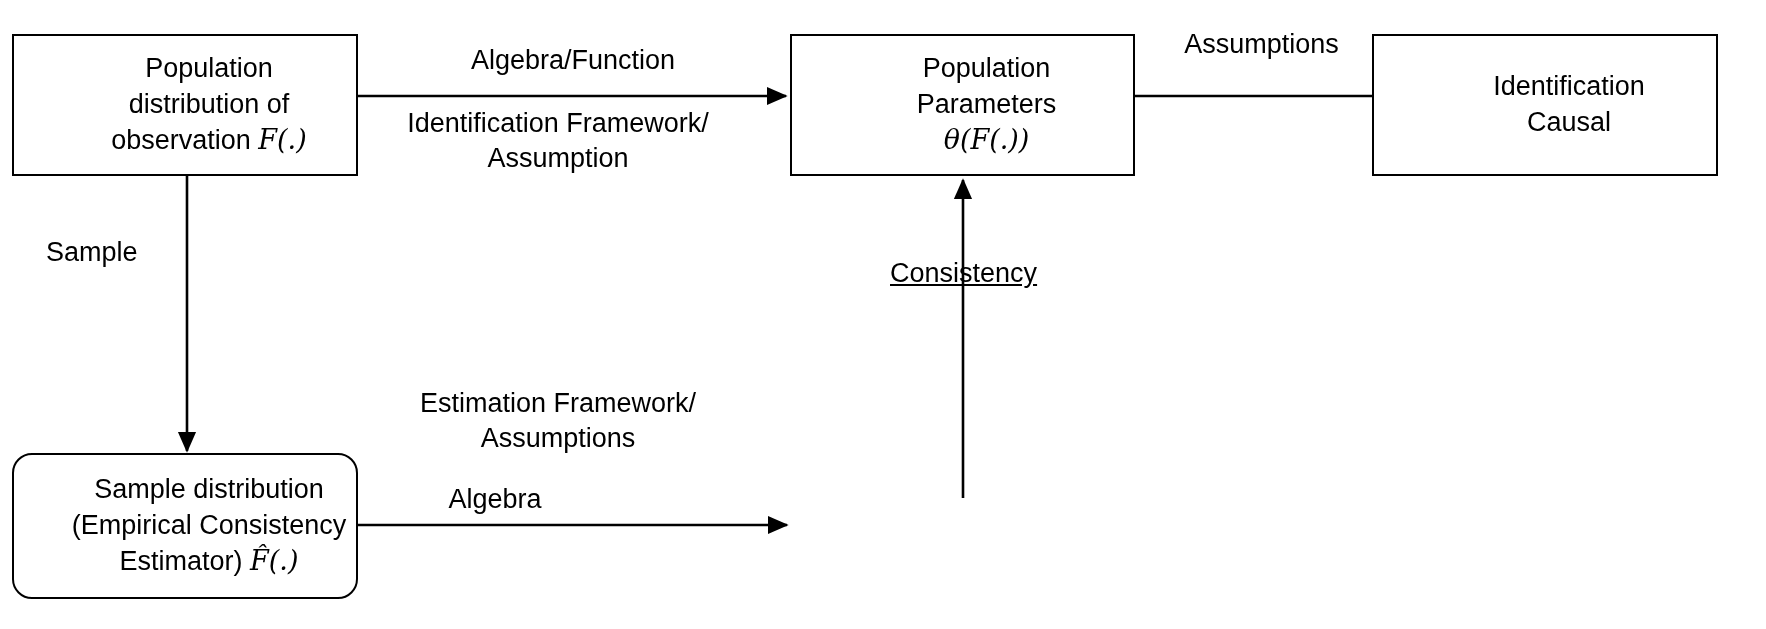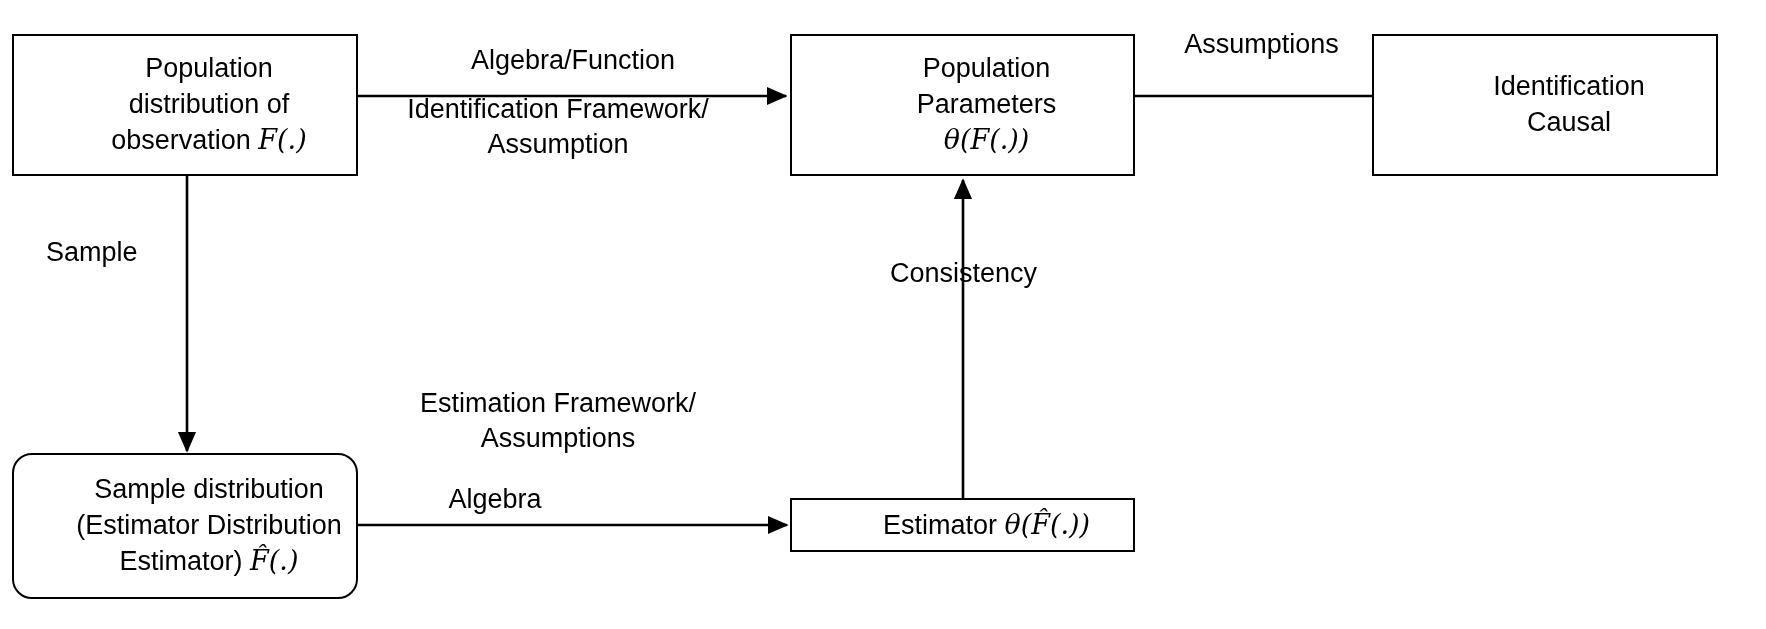--- a/index.html
+++ b/index.html
@@ -93,36 +93,33 @@
 
   <div class="node" style="left:790px; top:34px; width:345px; height:142px;">
     <span class="node-text"><span>Population</span><br><span>Parameters</span><br><span class="math">θ(F(.))</span></span>
   </div>
 
   <div class="node" style="left:1372px; top:34px; width:346px; height:142px;">
     <span class="node-text"><span>Identification</span><br><span>Causal</span><br></span>
   </div>
 
   <div class="node" style="left:12px; top:453px; width:346px; height:146px;border-radius:20px;">
-    <span class="node-text"><span>Sample distribution</span><br><span>(Estimator Distribution</span><br><span>Estimator) </span><span class="math">F̂(.)</span></span>
+    <span class="node-text"><span>Sample distribution</span><br><span>(Empirical Consistency</span><br><span>Estimator) </span><span class="math">F̂(.)</span></span>
   </div>
 
-  <div class="node" style="left:790px; top:498px; width:345px; height:54px;">
-    <span class="node-text"><span>Estimator </span><span class="math">θ(F̂(.))</span></span>
-  </div>
 
   <div class="edge-label" style="left:358px; top:43px; width:430px;">Algebra/Function</div>
 
-  <div class="edge-label" style="left:330px; top:92px; width:456px;">Identification Framework/
+  <div class="edge-label" style="left:330px; top:106px; width:456px;">Identification Framework/
 Assumption</div>
 
   <div class="edge-label" style="left:1135px; top:27px; width:237px;margin-left:8px;">Assumptions</div>
 
   <div class="edge-label left" style="left:46px; top:235px; width:160px;">Sample</div>
 
   <div class="edge-label" style="left:330px; top:386px; width:456px;">Estimation Framework/
 Assumptions</div>
 
   <div class="edge-label" style="left:370px; top:482px; width:250px;">Algebra</div>
 
-  <div class="edge-label left" style="left:890px; top:256px; width:220px;">Consistency</div>
+  <div class="edge-label left" style="left:890px; top:256px; width:220px;text-decoration:underline;">Consistency</div>
 
 </div>
 
 </body></html>

